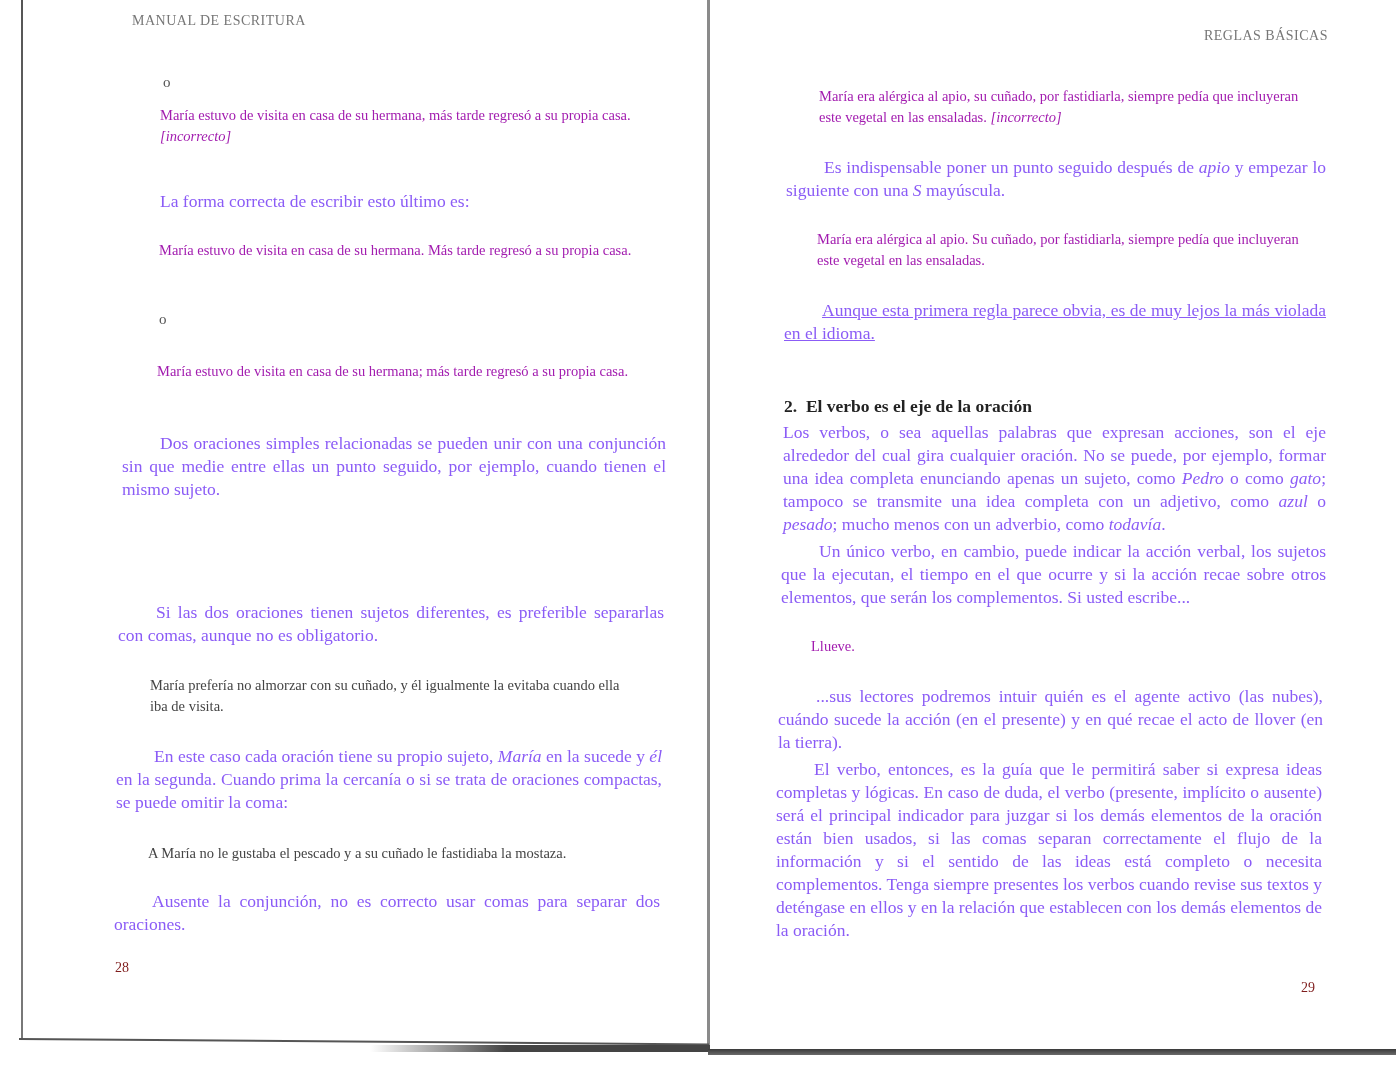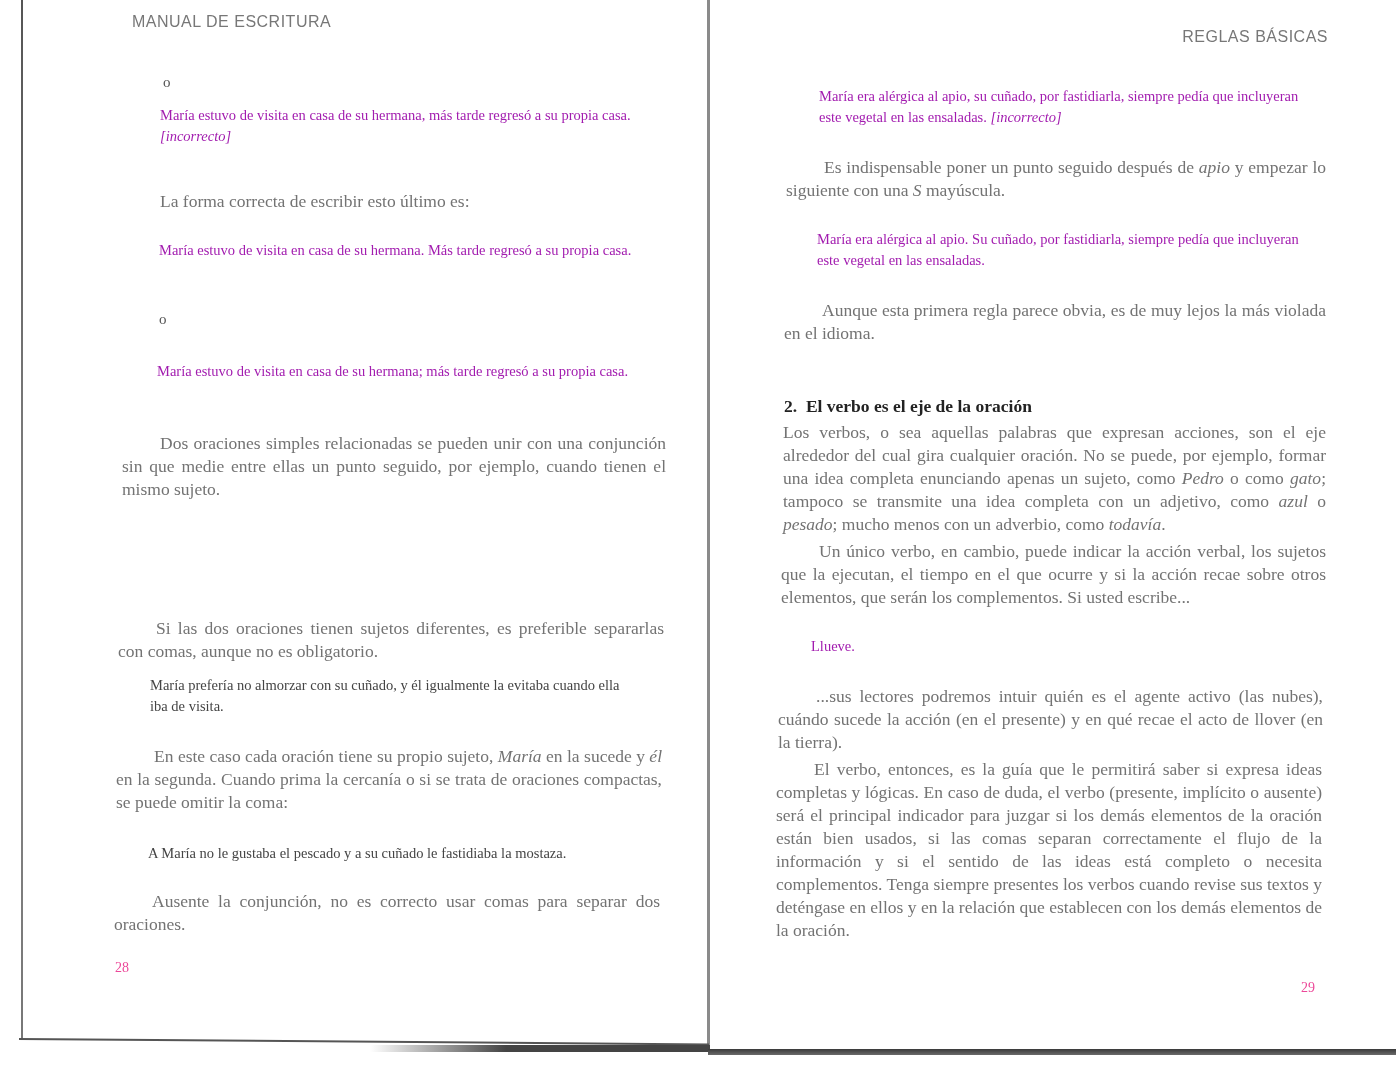--- a/index.html
+++ b/index.html
@@ -27,32 +27,32 @@
   }
   .bottom-shadow-left {
     position: absolute; left: 370px; top: 1045px; width: 340px; height: 7px;
     background: linear-gradient(90deg, rgba(60,60,60,0), #444 40%, #444);
   }
   .page { position: absolute; top: 0; }
   .page.left { left: 22px; width: 686px; height: 1040px; }
   .page.right { left: 710px; width: 686px; height: 1050px; }
 
   .running-head {
-    position: absolute; font-size: 16px; letter-spacing: 0.5px; color: #777;
-    font-family: Liberation Sans, sans-serif;
+    position: absolute; font-size: 14px; letter-spacing: 0.5px; color: #777;
+    font-family: Liberation Serif, serif;
   }
   .left .running-head { left: 110px; top: 13px; }
   .right .running-head { right: 68px; top: 28px; margin-left: 7px; }
 
-  .folio { position: absolute; font-size: 14px; color: #ec4899; font-family: "Liberation Serif", serif; }
+  .folio { position: absolute; font-size: 14px; color: #7f1d1d; font-family: "Liberation Serif", serif; }
   .left .folio { left: 93px; top: 960px; }
   .right .folio { left: 591px; top: 980px; }
 
   .blk { position: absolute; font-family: "Liberation Serif", serif; }
-  .body-text { font-size: 17.5px; line-height: 23px; color: #737373; text-align: justify; }
+  .body-text { font-size: 17.5px; line-height: 23px; color: #8b5cf6; text-align: justify; }
   .example { font-size: 14.5px; line-height: 21px; color: #a21caf; }
   .example.dark { color: #444; }
   .indent { text-indent: 38px; }
   .heading { font-weight: bold; font-size: 17.5px; color: #222; }
   em { font-style: italic; }
   .o-sep { font-size: 15px; color: #555; }
 </style>
 </head>
 <body>
 
@@ -76,21 +76,21 @@
 
   <div class="blk example" style="left:137px; top:240px; width:480px;">María estuvo de visita en casa de su hermana. Más tarde regresó a su propia casa.</div>
 
   <div class="blk o-sep" style="left:137px; top:311px;">o</div>
 
   <div class="blk example" style="left:135px; top:361px; width:480px;">María estuvo de visita en casa de su hermana; más tarde regresó a su propia casa.</div>
 
   <div class="blk body-text indent" style="left:100px; top:432px; width:544px;">Dos oraciones simples relacionadas se pueden unir con una conjunción sin que medie entre ellas un punto seguido, por ejemplo, cuando tienen el mismo sujeto.</div>
 
 
-  <div class="blk body-text indent" style="left:96px; top:601px; width:546px;margin-top:16px;">Si las dos oraciones tienen sujetos diferentes, es preferible separarlas con comas, aunque no es obligatorio.</div>
+  <div class="blk body-text indent" style="left:96px; top:601px; width:546px;">Si las dos oraciones tienen sujetos diferentes, es preferible separarlas con comas, aunque no es obligatorio.</div>
 
   <div class="blk example dark" style="left:128px; top:675px; width:480px;">María prefería no almorzar con su cuñado, y él igualmente la evitaba cuando ella iba de visita.</div>
 
   <div class="blk body-text indent" style="left:94px; top:745px; width:546px;">
     <span>En este caso cada oración tiene su propio sujeto, </span><em>María</em><span> en la sucede y </span><em>él</em><span> en la segunda. Cuando prima la cercanía o si se trata de oraciones compactas, se puede omitir la coma:</span>
   </div>
 
   <div class="blk body-text indent" style="left:92px; top:890px; width:546px;">Ausente la conjunción, no es correcto usar comas para separar dos oraciones.</div>
 
   <div class="blk example dark" style="left:126px; top:843px; width:520px;">A María no le gustaba el pescado y a su cuñado le fastidiaba la mostaza.</div>
@@ -105,21 +105,21 @@
     <span>María era alérgica al apio, su cuñado, por fastidiarla, siempre pedía que incluyeran este vegetal en las ensaladas.</span>
     <em>[incorrecto]</em>
   </div>
 
   <div class="blk body-text indent" style="left:76px; top:156px; width:540px;">
     <span>Es indispensable poner un punto seguido después de </span><em>apio</em><span> y empezar lo siguiente con una </span><em>S</em><span> mayúscula.</span>
   </div>
 
   <div class="blk example" style="left:107px; top:229px; width:490px;">María era alérgica al apio. Su cuñado, por fastidiarla, siempre pedía que incluyeran este vegetal en las ensaladas.</div>
 
-  <div class="blk body-text indent" style="left:74px; top:299px; width:542px;">Aunque esta primera regla parece obvia, es de muy lejos la más violada en el idioma.</div>
+  <div class="blk body-text indent" style="left:74px; top:299px; width:542px;text-decoration:underline;">Aunque esta primera regla parece obvia, es de muy lejos la más violada en el idioma.</div>
 
   <div class="blk heading" style="left:74px; top:396px;">
     <span>2.</span>&nbsp;
     <span>El verbo es el eje de la oración</span>
   </div>
 
   <div class="blk body-text" style="left:73px; top:421px; width:543px;">
     <span>Los verbos, o sea aquellas palabras que expresan acciones, son el eje alrededor del cual gira cualquier oración. No se puede, por ejemplo, formar una idea completa enunciando apenas un sujeto, como </span><em>Pedro</em><span> o como </span><em>gato</em><span>; tampoco se transmite una idea completa con un adjetivo, como </span><em>azul</em><span> o </span><em>pesado</em><span>; mucho menos con un adverbio, como </span><em>todavía</em><span>.</span>
   </div>
 

